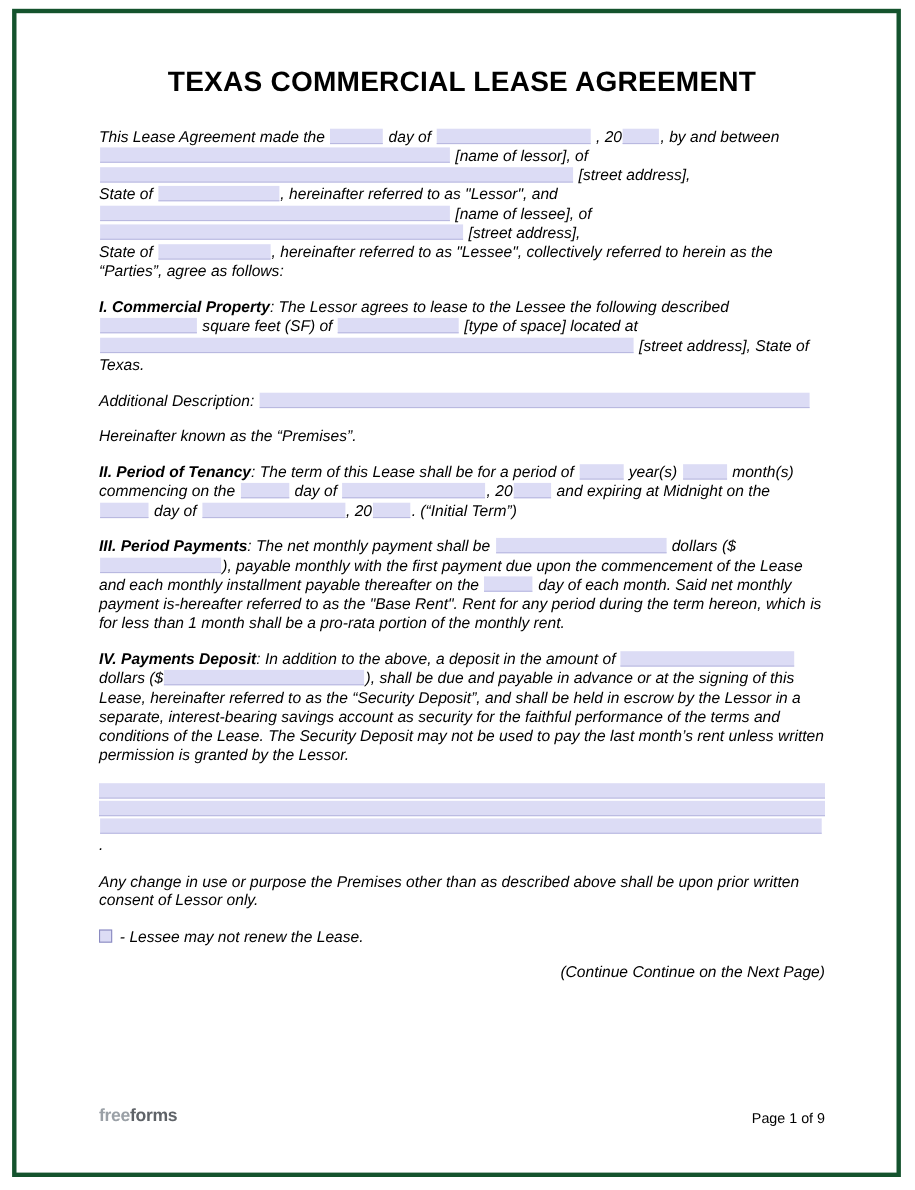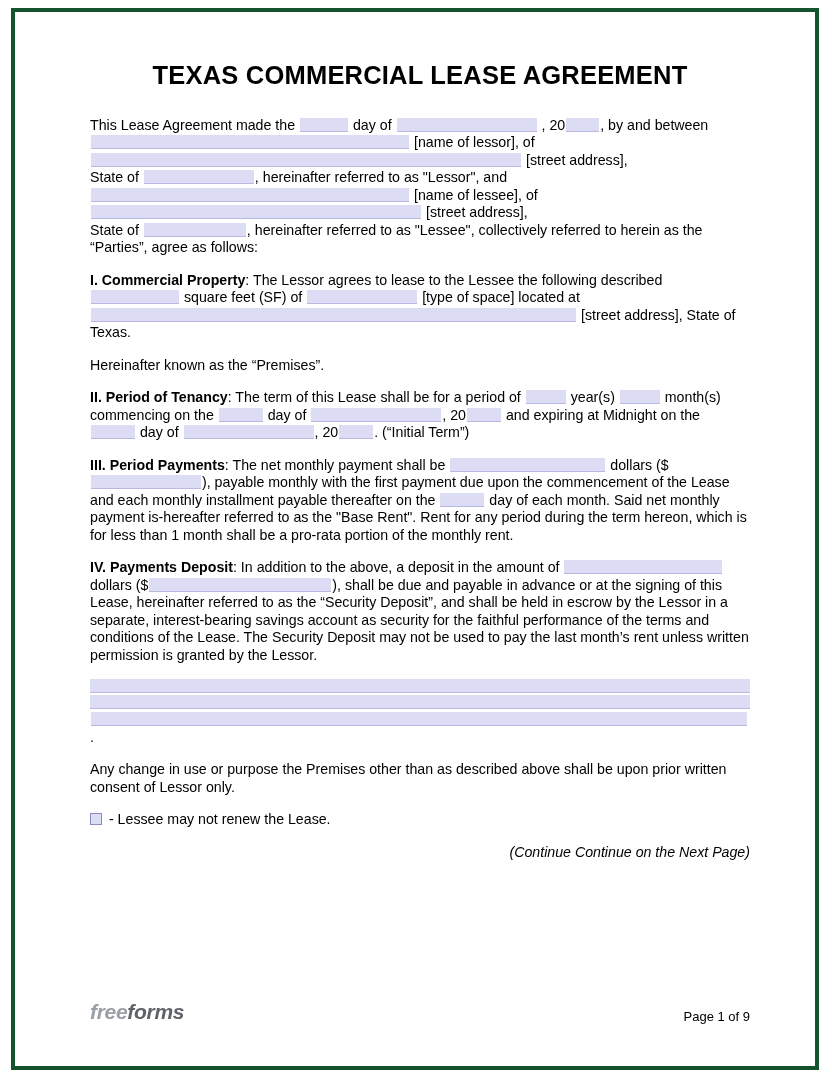--- a/index.html
+++ b/index.html
@@ -36,20 +36,21 @@
     text-align: center;
     letter-spacing: 0.2px;
     margin: 0 0 26px 0;
     line-height: 1.2;
   }
   p.para {
     font-size: 14.2px;
     line-height: 17.5px;
     margin: 0 0 15px 0;
     text-align: left;
+    font-style: italic;
   }
   p.tight {
     margin-bottom: 0;
   }
   .blank {
     display: inline-block;
     background: #dcdcf5;
     border-bottom: 1px solid #b9b9e0;
     height: 13px;
     vertical-align: -2px;
@@ -82,24 +83,23 @@
   .footer {
     position: absolute;
     left: 75px;
     bottom: 42px;
     width: 660px;
     display: flex;
     justify-content: space-between;
     align-items: flex-end;
   }
   .brand {
-    font-size: 21px;
+    font-size: 16px;
     font-weight: bold;
     letter-spacing: -0.3px;
-    font-style: italic;
   }
   .brand .free { color: #9aa0a6; }
   .brand .forms { color: #5f6368; }
   .pagenum {
     font-size: 13px;
     color: #000;
   }
 </style>
 </head>
 <body>
@@ -133,20 +133,24 @@
     <p class="para">
       <span class="bold">I. Commercial Property</span><span>: The Lessor agrees to lease to the Lessee the following described</span><br>
       <span class="blank" style="width:88px"></span>
       <span>square feet (SF) of</span>
       <span class="blank" style="width:110px"></span>
       <span>[type of space] located at</span><br>
       <span class="blank" style="width:485px"></span>
       <span>[street address], State of Texas.</span>
     </p>
 
+    <p class="para">
+      <span>Additional Description:</span>
+      <span class="blank" style="width:500px"></span>
+    </p>
 
     <p class="para">Hereinafter known as the “Premises”.</p>
 
     <p class="para">
       <span class="bold">II. Period of Tenancy</span><span>: The term of this Lease shall be for a period of</span>
       <span class="blank" style="width:40px"></span>
       <span>year(s)</span>
       <span class="blank" style="width:40px"></span>
       <span>month(s) commencing on the</span>
       <span class="blank" style="width:44px"></span>

